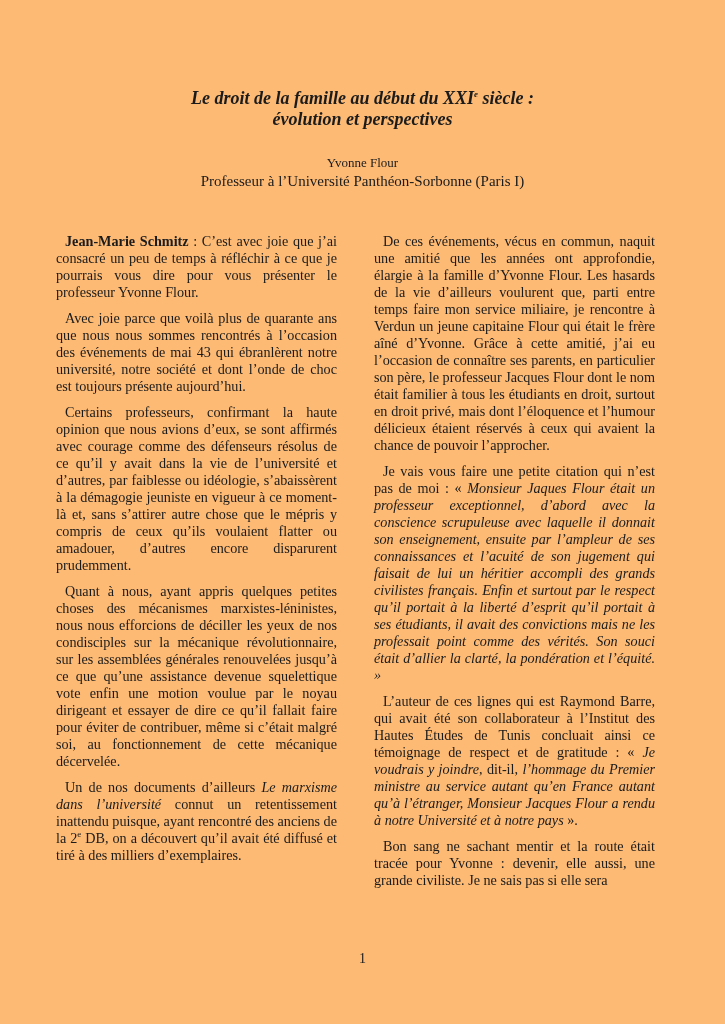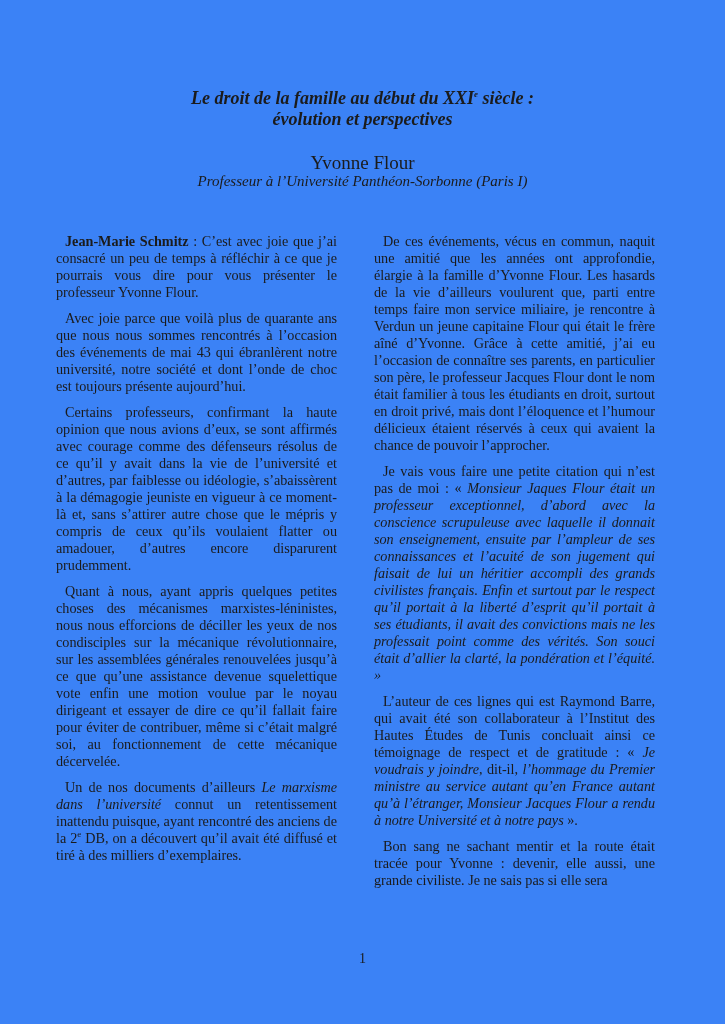--- a/index.html
+++ b/index.html
@@ -4,47 +4,46 @@
 <style>
   html, body {
     margin: 0;
     padding: 0;
     background: #ffffff;
   }
   .page {
     position: relative;
     width: 725px;
     height: 1024px;
-    background: #3b82f6;
+    background: #fdba74;
     color: #1b1b1b;
     font-family: "Liberation Serif", "DejaVu Serif", serif;
     overflow: hidden;
   }
   .doc-header {
     position: absolute;
     top: 88px;
     left: 63px;
     width: 599px;
     text-align: center;
   }
   .title-line {
     font-size: 18px;
     line-height: 21px;
     font-weight: bold;
     font-style: italic;
   }
   .author {
-    font-size: 19px;
+    font-size: 13px;
     line-height: 19px;
     margin-top: 23px;
   }
   .affiliation {
     font-size: 15px;
     line-height: 18px;
-    font-style: italic;
   }
   .columns {
     position: absolute;
     top: 233px;
     left: 56px;
     width: 599px;
     display: flex;
     gap: 37px;
   }
   .column {

